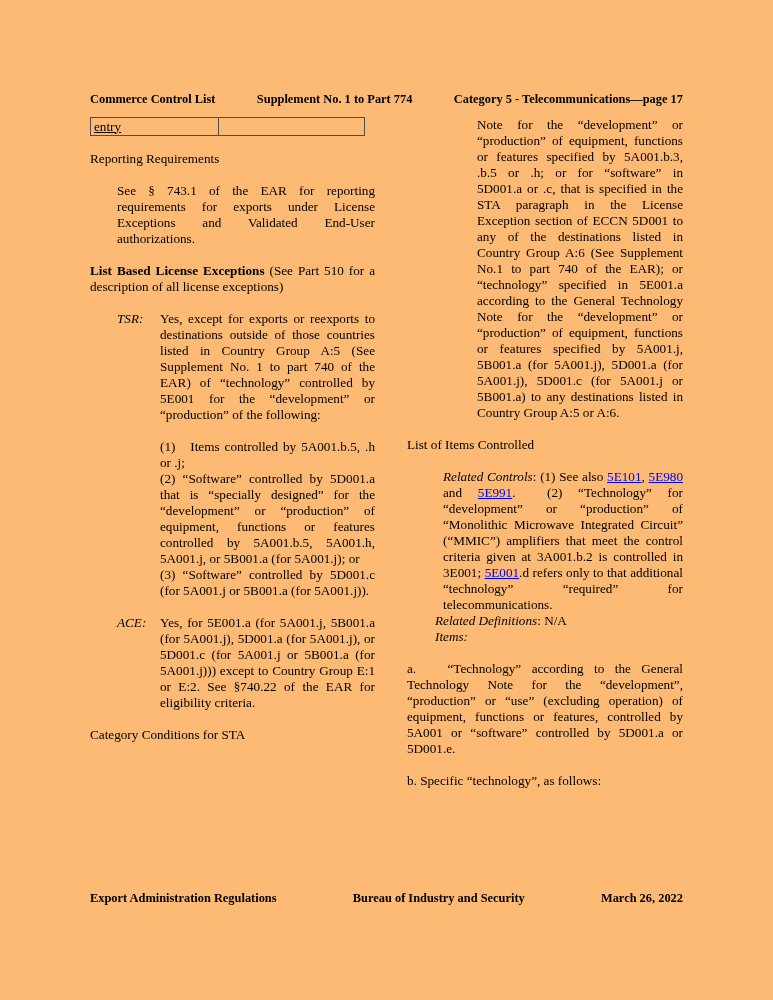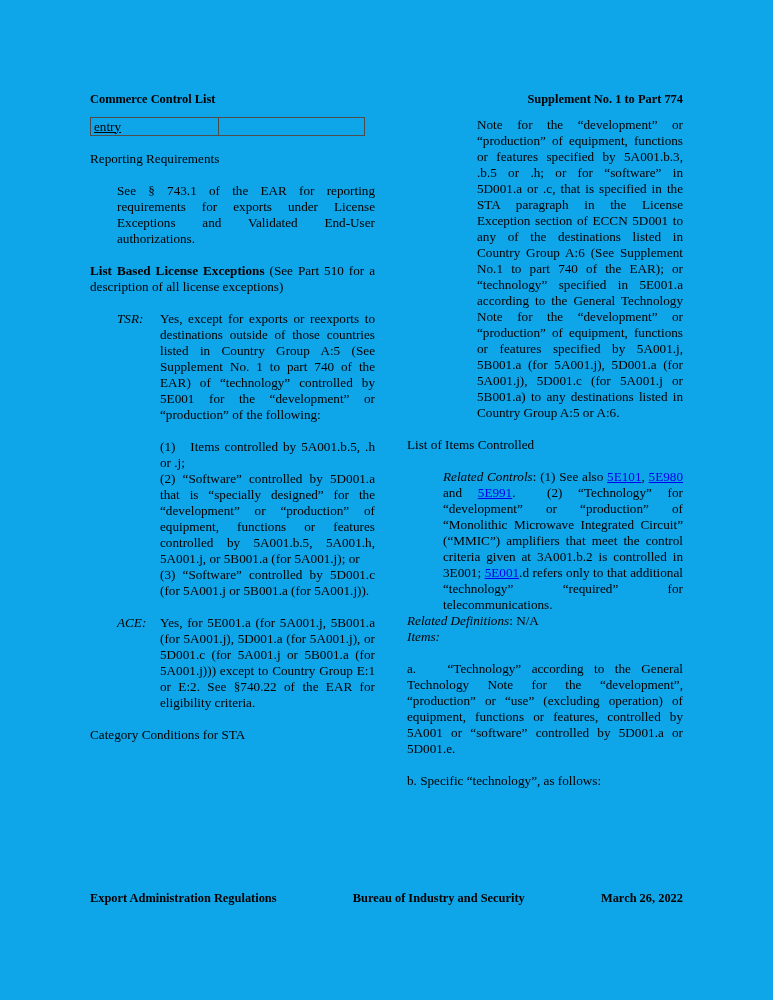--- a/index.html
+++ b/index.html
@@ -1,20 +1,20 @@
 <!DOCTYPE html>
 <html><head>
 <meta charset="utf-8">
 <style>
   * { margin:0; padding:0; box-sizing:border-box; }
   html,body { background:#ffffff; }
   .page {
     position:relative;
     width:773px; height:1000px;
-    background:#0ea5e9;
+    background:#fdba74;
     color:#000;
     font-family:"Liberation Serif", serif;
     overflow:hidden;
   }
   .content { position:absolute; left:90px; top:92px; width:593px; }
   .page-header {
     display:flex; justify-content:space-between; align-items:baseline;
     font-weight:bold; font-size:12.4px; line-height:14px;
     margin-bottom:11px; width:100%;
   }
@@ -28,21 +28,21 @@
     border:1px solid #4d4d4d;
     display:flex; align-items:center;
     margin-bottom:15px;
   }
   .entry-cell1 { width:128px; height:100%; border-right:1px solid #4d4d4d; padding:0 3px; display:flex; align-items:center;text-decoration:underline; }
   .entry-cell2 { flex:1; height:100%; }
   .bold-head { font-weight:normal; margin-bottom:16px; }
   .block { margin-bottom:16px; }
   .j { text-align:justify; }
   .indent27 { margin-left:27px; }
-  .indent28 { }
+  .indent28 { margin-left:28px; }
   .indent70 { margin-left:70px; }
   .firstline20 { text-indent:20px; }
   .hang { position:relative; padding-left:70px; }
   .hang .hlabel { position:absolute; left:27px; top:0; font-style:italic; }
   .ital { font-style:italic; }
   .bold { font-weight:bold; }
   .rc-hang { padding-left:36px; text-indent:-8px; }
   .rc-hang .rc-inner { text-indent:0; }
   a.doclink { color:#0000EE; text-decoration:underline; cursor:pointer; }
   .tight { margin-bottom:0; }
@@ -54,20 +54,21 @@
 </style>
 </head>
 <body>
 
 <div class="page">
   <div class="content">
 
     <div class="page-header">
       <span class="hdr-left">Commerce Control List</span>
       <span class="hdr-center">Supplement No. 1 to Part 774</span>
+      <span class="hdr-right">Category 5 - Telecommunications—page 17</span>
     </div>
 
     <div class="cols">
 
       <div class="col-left">
 
         <div class="entry-table">
           <div class="entry-cell1">entry</div>
           <div class="entry-cell2"></div>
         </div>

